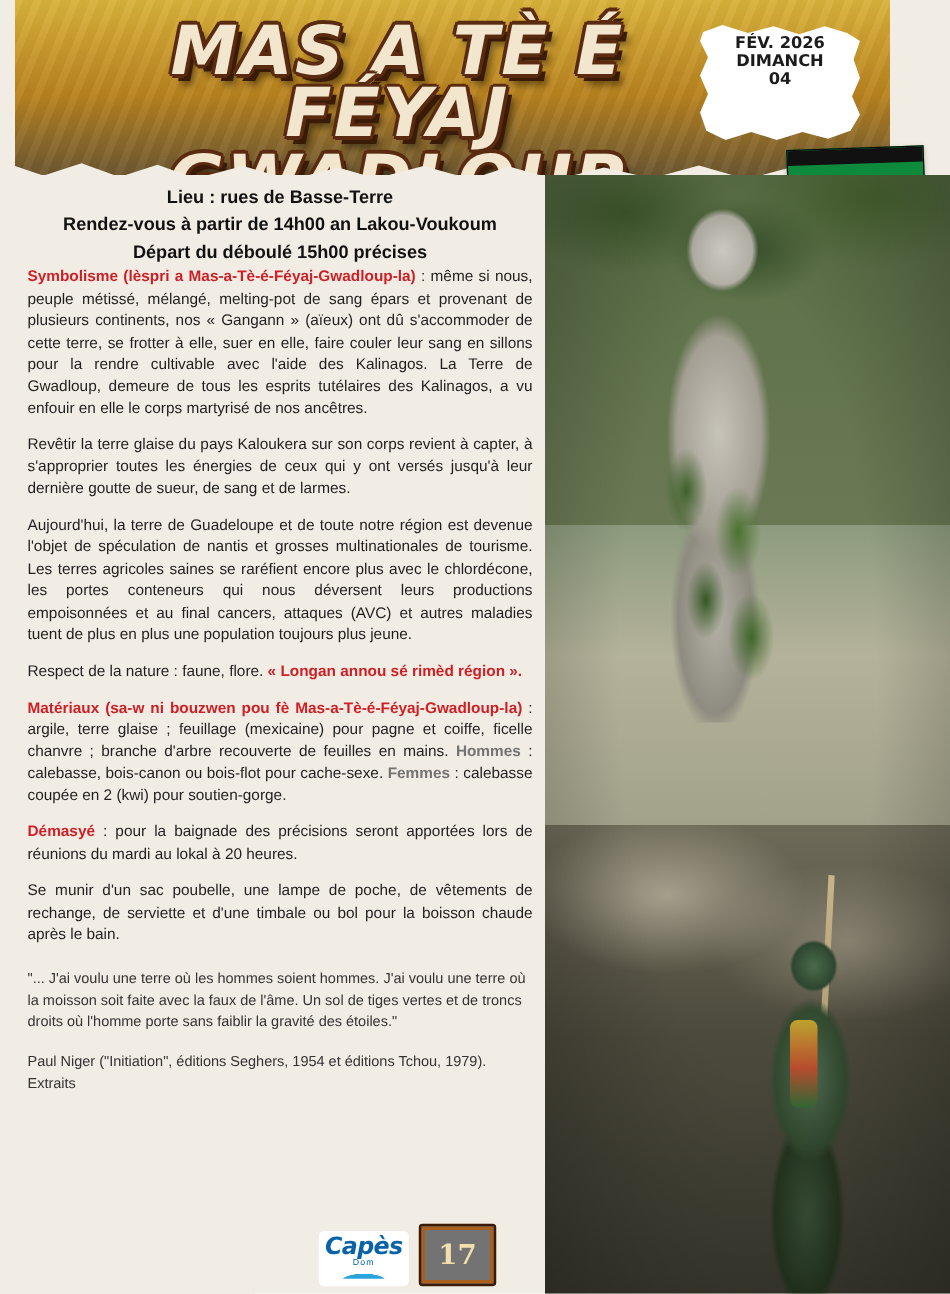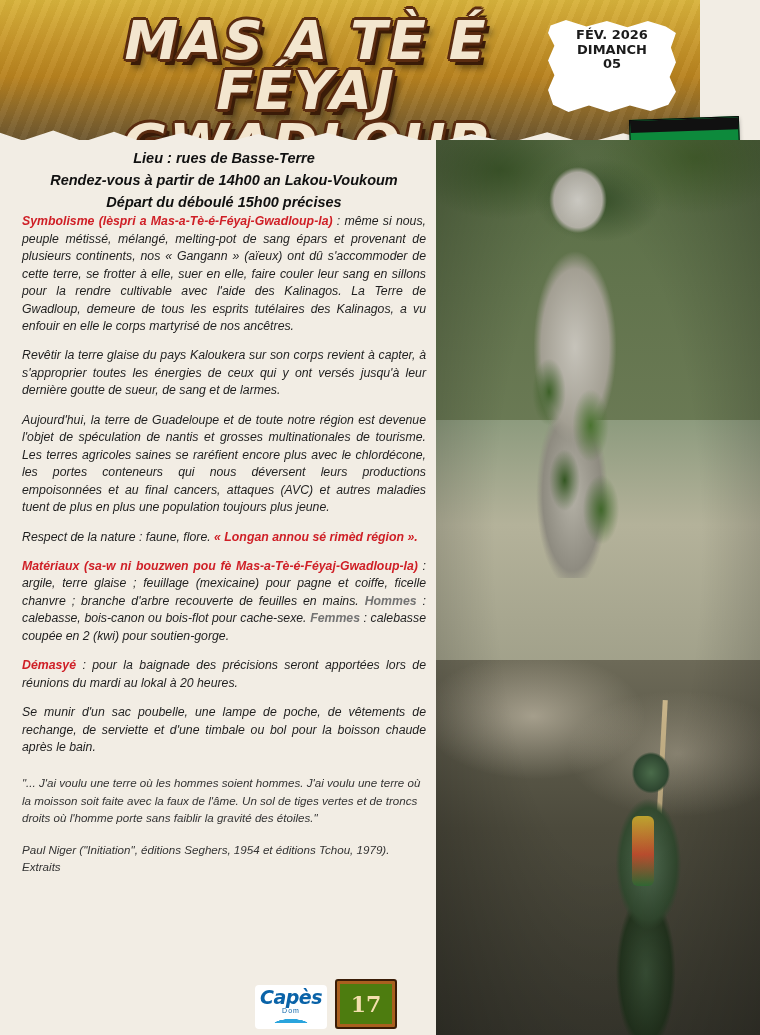--- a/index.html
+++ b/index.html
@@ -18,21 +18,21 @@
     position: relative;
     width: 760px;
     height: 1035px;
     background: #f2ede4;
     overflow: hidden;
   }
 
   
   .banner {
     position: absolute;
-    left: 0; top: 0;
+    left: 12px; top: 0;
     width: 700px; height: 140px;
     background:
       linear-gradient(180deg, #d8b33c 0%, #c9992c 28%, #b8821f 55%, #8d6a2b 80%, #6d5730 100%);
     overflow: hidden;
   }
   .banner:after {
     
     content: "";
     position: absolute;
     left: 0; bottom: -6px;
@@ -115,21 +115,20 @@
     left: 0; top: 140px;
     width: 760px; height: 895px;
   }
   .leftcol {
     position: absolute;
     left: 22px; top: 0;
     width: 404px; height: 895px;
     color: #1f1f1f;
     font-size: 12.3px;
     line-height: 1.42;
-    font-style: italic;
   }
   .lieu {
     text-align: center;
     font-weight: bold;
     font-size: 14.5px;
     line-height: 1.5;
     color: #111;
     margin-top: 8px;
   }
   p.body { margin: 0 0 12px 0; text-align: justify; }
@@ -180,21 +179,21 @@
     font-size: 7px;
     color: #0a63a8;
     letter-spacing: 1px;
   }
   .capes-logo .wave {
     position: absolute; left: 6px; right: 6px; bottom: 6px; height: 8px;
     background: radial-gradient(ellipse at 50% 120%, #2aa4dd 40%, transparent 42%);
   }
   .akiyo-logo {
     width: 58px; height: 46px;
-    background: #4d7c0f;
+    background: #737373;
     border: 2px solid #3a1c06;
     border-radius: 3px;
     position: relative;
     box-shadow: inset 0 0 0 3px #a9601f;
   }
   .akiyo-logo .num {
     position: absolute; inset: 0;
     display: flex; align-items: center; justify-content: center;
     color: #f3dfae; font-weight: bold; font-size: 22px;
     font-family: "DejaVu Serif", serif;
@@ -289,21 +288,21 @@
     <div class="banner-stripes"></div>
 
     <div class="title-block">
       <div class="title-line l1">MAS A TÈ É FÉYAJ</div>
       <div class="title-line l2">GWADLOUP</div>
     </div>
 
     <div class="date-badge">
       <div>FÉV. 2026</div>
       <div>DIMANCH</div>
-      <div>05</div>
+      <div>04</div>
     </div>
   </div>
 
   <div class="flag">
     <div class="blackband"></div>
     <div class="star">★</div>
   </div>
 
   <div class="content">
 

